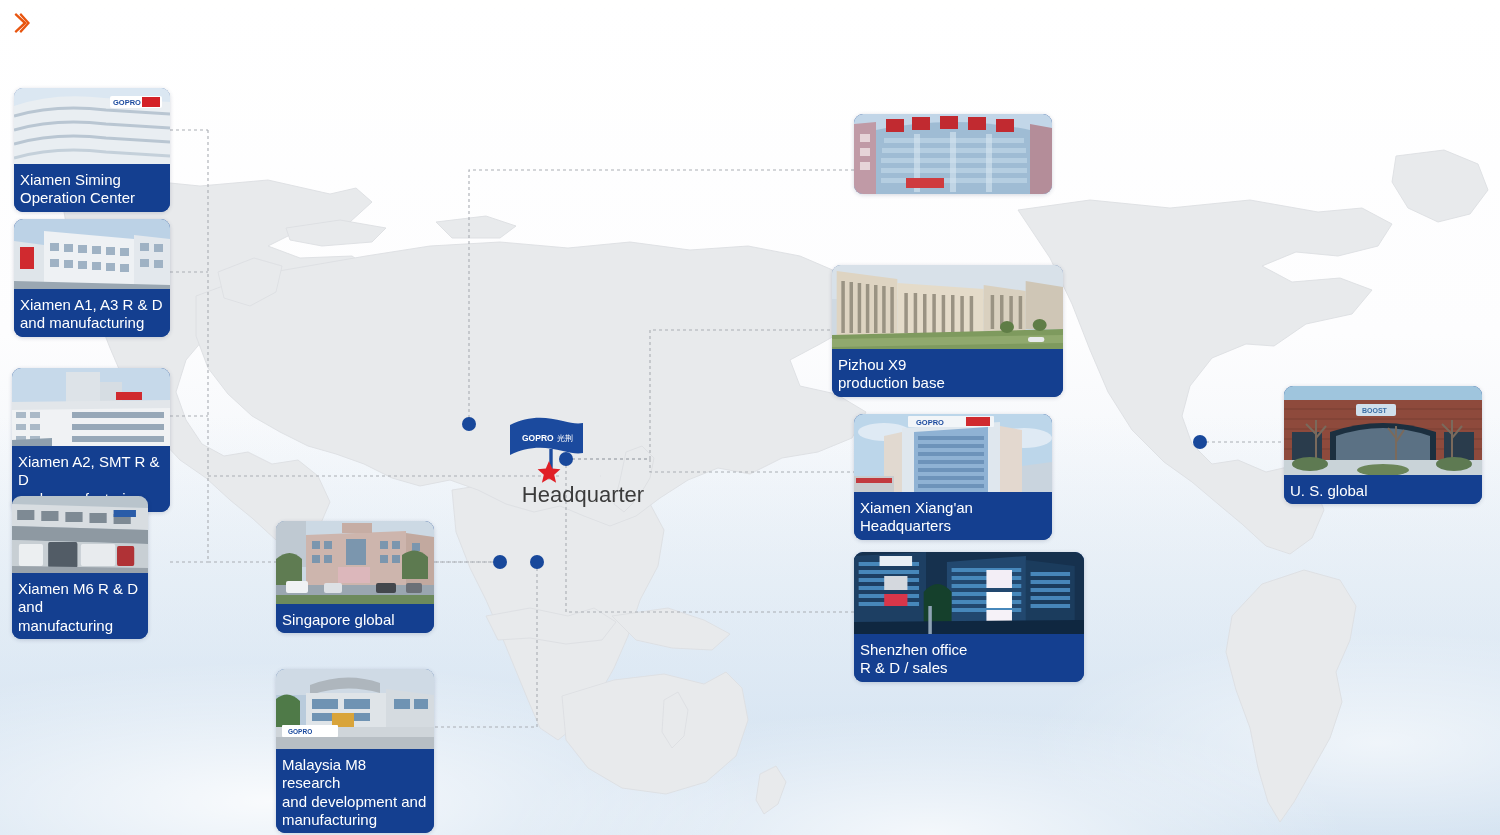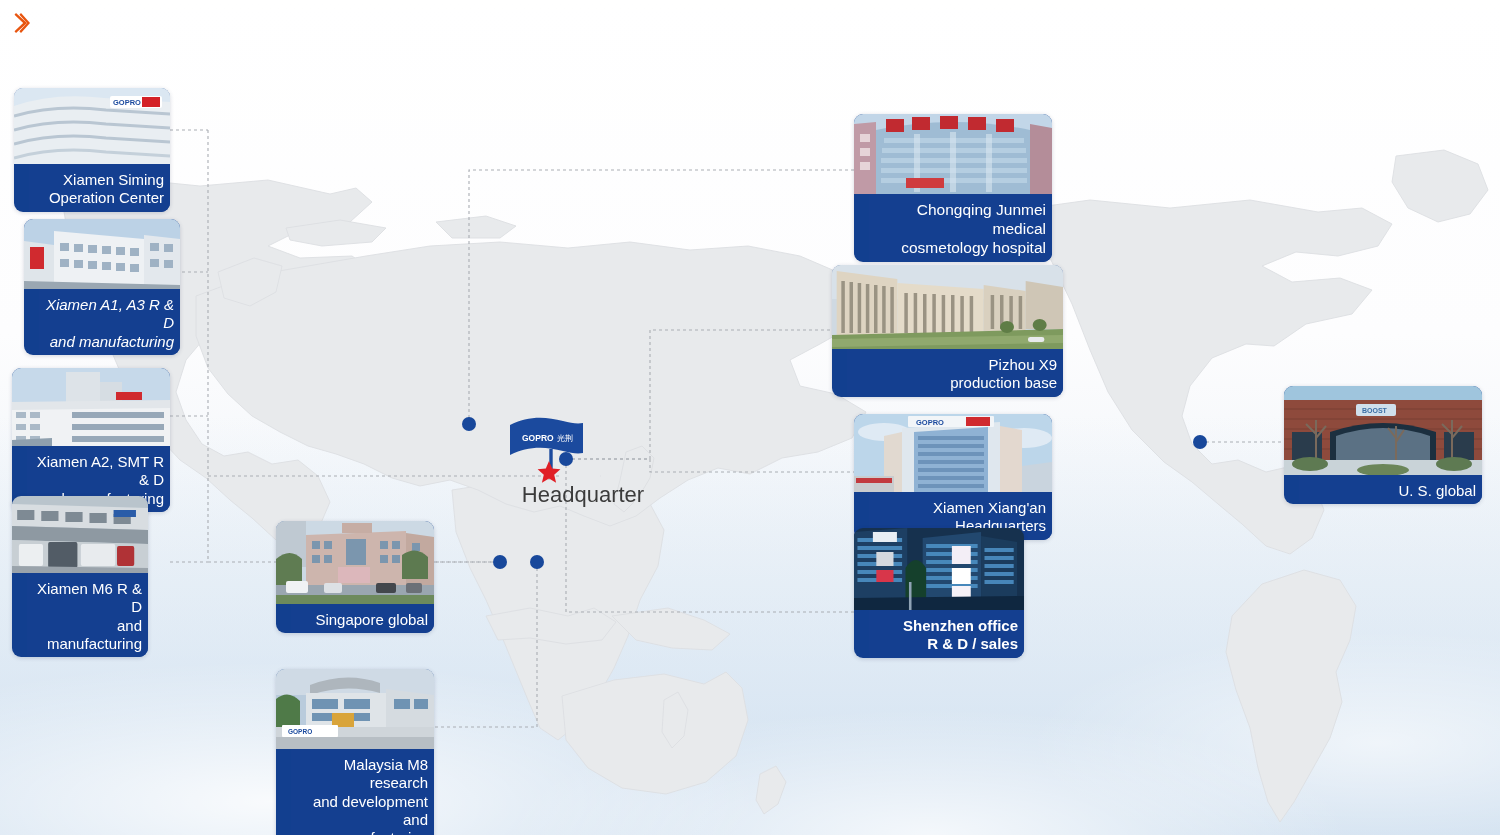--- a/index.html
+++ b/index.html
@@ -87,26 +87,25 @@
   .card .photo {
     width: 100%;
     display: block;
     position: relative;
     overflow: hidden;
   }
   .card .photo svg { display:block; width:100%; height:100%; }
   .card .caption {
     background: #143f90;
     color: #ffffff;
-    text-align: right;
+    text-align: left;
     font-size: 15px;
     line-height: 1.22;
     padding: 7px 6px 4px 6px;
     white-space: pre-line;
-    margin-left: 15px;
   }
   .card.wide .caption { font-size: 15.5px; }
 </style>
 </head>
 <body>
 
 <div id="stage">
 
   <svg id="worldmap" viewBox="0 0 1500 775" preserveAspectRatio="none" aria-hidden="true">
 
@@ -221,21 +220,21 @@
         <path d="M0 70 Q42 58 92 64 L156 68" stroke="#c4d0da" stroke-width="3" fill="none"></path>
         <rect x="96" y="8" width="52" height="12" rx="2" fill="#ffffff"></rect>
         <text x="99" y="17" font-family="Liberation Sans, sans-serif" font-size="7.5" font-weight="bold" fill="#1b4a9e">GOPRO</text>
         <rect x="128" y="9" width="18" height="10" fill="#d42127"></rect>
       </svg>
     </div>
     <div class="caption">Xiamen Siming
 Operation Center</div>
   </div>
 
-  <div class="card" style="left:24px; top:219px; width:156px;font-style:italic;">
+  <div class="card" style="left:14px; top:219px; width:156px;">
     <div class="photo" style="height:70px;">
       <svg viewBox="0 0 156 70" preserveAspectRatio="none" aria-hidden="true">
         <rect width="156" height="70" fill="#bcd2e6"></rect>
         <path d="M0 22 L30 26 L30 70 L0 70 Z" fill="#dfe5ea"></path>
         <path d="M30 12 L120 20 L120 70 L30 70 Z" fill="#eef1f4"></path>
         <path d="M120 16 L156 20 L156 70 L120 70 Z" fill="#e3e8ed"></path>
         <g fill="#9fb2c4">
           <rect x="36" y="24" width="9" height="8"></rect>
             <rect x="50" y="25" width="9" height="8"></rect>
           <rect x="64" y="26" width="9" height="8"></rect>
@@ -405,22 +404,20 @@
           <rect x="86" y="2" width="18" height="13"></rect>
             <rect x="114" y="3" width="18" height="13"></rect>
           <rect x="142" y="5" width="18" height="13"></rect>
         </g>
         <rect x="52" y="64" width="38" height="10" fill="#cf3b3f"></rect>
         <rect x="6" y="20" width="10" height="8" fill="#e6d4d8"></rect>
         <rect x="6" y="34" width="10" height="8" fill="#e6d4d8"></rect>
         <rect x="6" y="48" width="10" height="8" fill="#e6d4d8"></rect>
       </svg>
     </div>
-    <div class="caption">Chongqing Junmei medical
-cosmetology hospital</div>
   </div>
 
   <div class="card" style="left:832px; top:265px; width:231px;">
     <div class="photo" style="height:84px;">
       <svg viewBox="0 0 198 84" preserveAspectRatio="none" aria-hidden="true">
         <rect width="198" height="84" fill="#cfd9e2"></rect>
         <rect y="0" width="198" height="34" fill="#d8e1e9"></rect>
         <path d="M4 6 L56 14 L56 74 L4 74 Z" fill="#ded4c2"></path>
         <path d="M56 18 L130 24 L130 70 L56 70 Z" fill="#e4dbc9"></path>
         <path d="M130 20 L166 26 L166 66 L130 66 Z" fill="#d9d0bf"></path>
@@ -481,21 +478,21 @@
         <rect x="112" y="3" width="24" height="9" fill="#d02a2f"></rect>
         <rect x="0" y="62" width="40" height="16" fill="#c9ccce"></rect>
         <rect x="2" y="64" width="36" height="5" fill="#c23a3e"></rect>
         <path d="M168 52 L198 48 L198 78 L168 78 Z" fill="#c9d4de"></path>
       </svg>
     </div>
     <div class="caption">Xiamen Xiang'an
 Headquarters</div>
   </div>
 
-  <div class="card" style="left:854px; top:528px; width:170px;font-weight:bold;">
+  <div class="card" style="left:854px; top:552px; width:230px;">
     <div class="photo" style="height:82px;">
       <svg viewBox="0 0 198 82" preserveAspectRatio="none" aria-hidden="true">
         <rect width="198" height="82" fill="#16314e"></rect>
         <path d="M0 4 L62 0 L62 82 L0 82 Z" fill="#1d3f63"></path>
         <path d="M80 10 L148 4 L148 82 L80 82 Z" fill="#22486f"></path>
         <path d="M148 8 L190 14 L190 82 L148 82 Z" fill="#1b3c5d"></path>
         <g fill="#4c8fc4" opacity="0.9">
           <rect x="4" y="10" width="52" height="4"></rect>
             <rect x="4" y="18" width="52" height="4"></rect>
           <rect x="4" y="26" width="52" height="4"></rect>

